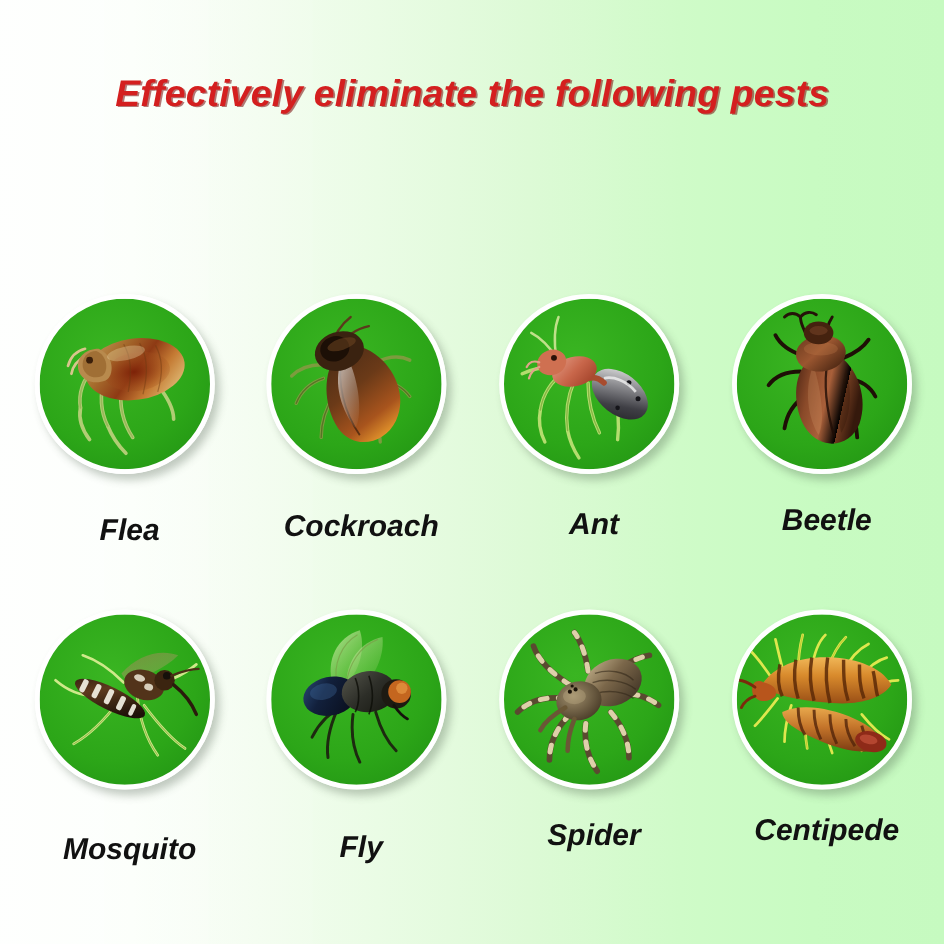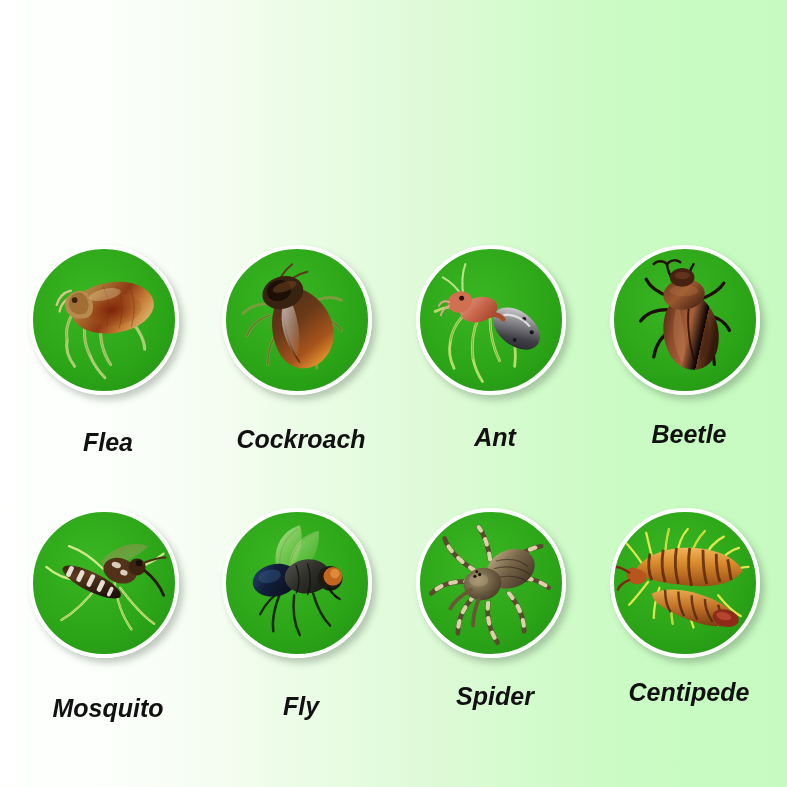--- a/index.html
+++ b/index.html
@@ -140,20 +140,21 @@
   #row-2 .col-2 .pest-label { top: 174px; }
   #row-2 .col-3 .pest-label { top: 170px; }
 </style>
 </head>
 <body>
 
 <div id="poster">
 
   <div id="band-overlay"></div>
 
+  <div id="title">Effectively eliminate the following pests</div>
 
   <div class="grid-row" id="row-2">
 
     <div class="pest-cell col-0">
       <div class="disc-wrap">
         <div class="disc">
           <svg viewBox="0 0 150 150">
             <defs>
               <linearGradient id="mosqBody" x1="0" y1="0" x2="1" y2="0.4">
                 <stop offset="0%" stop-color="#2b1a0e"></stop>

